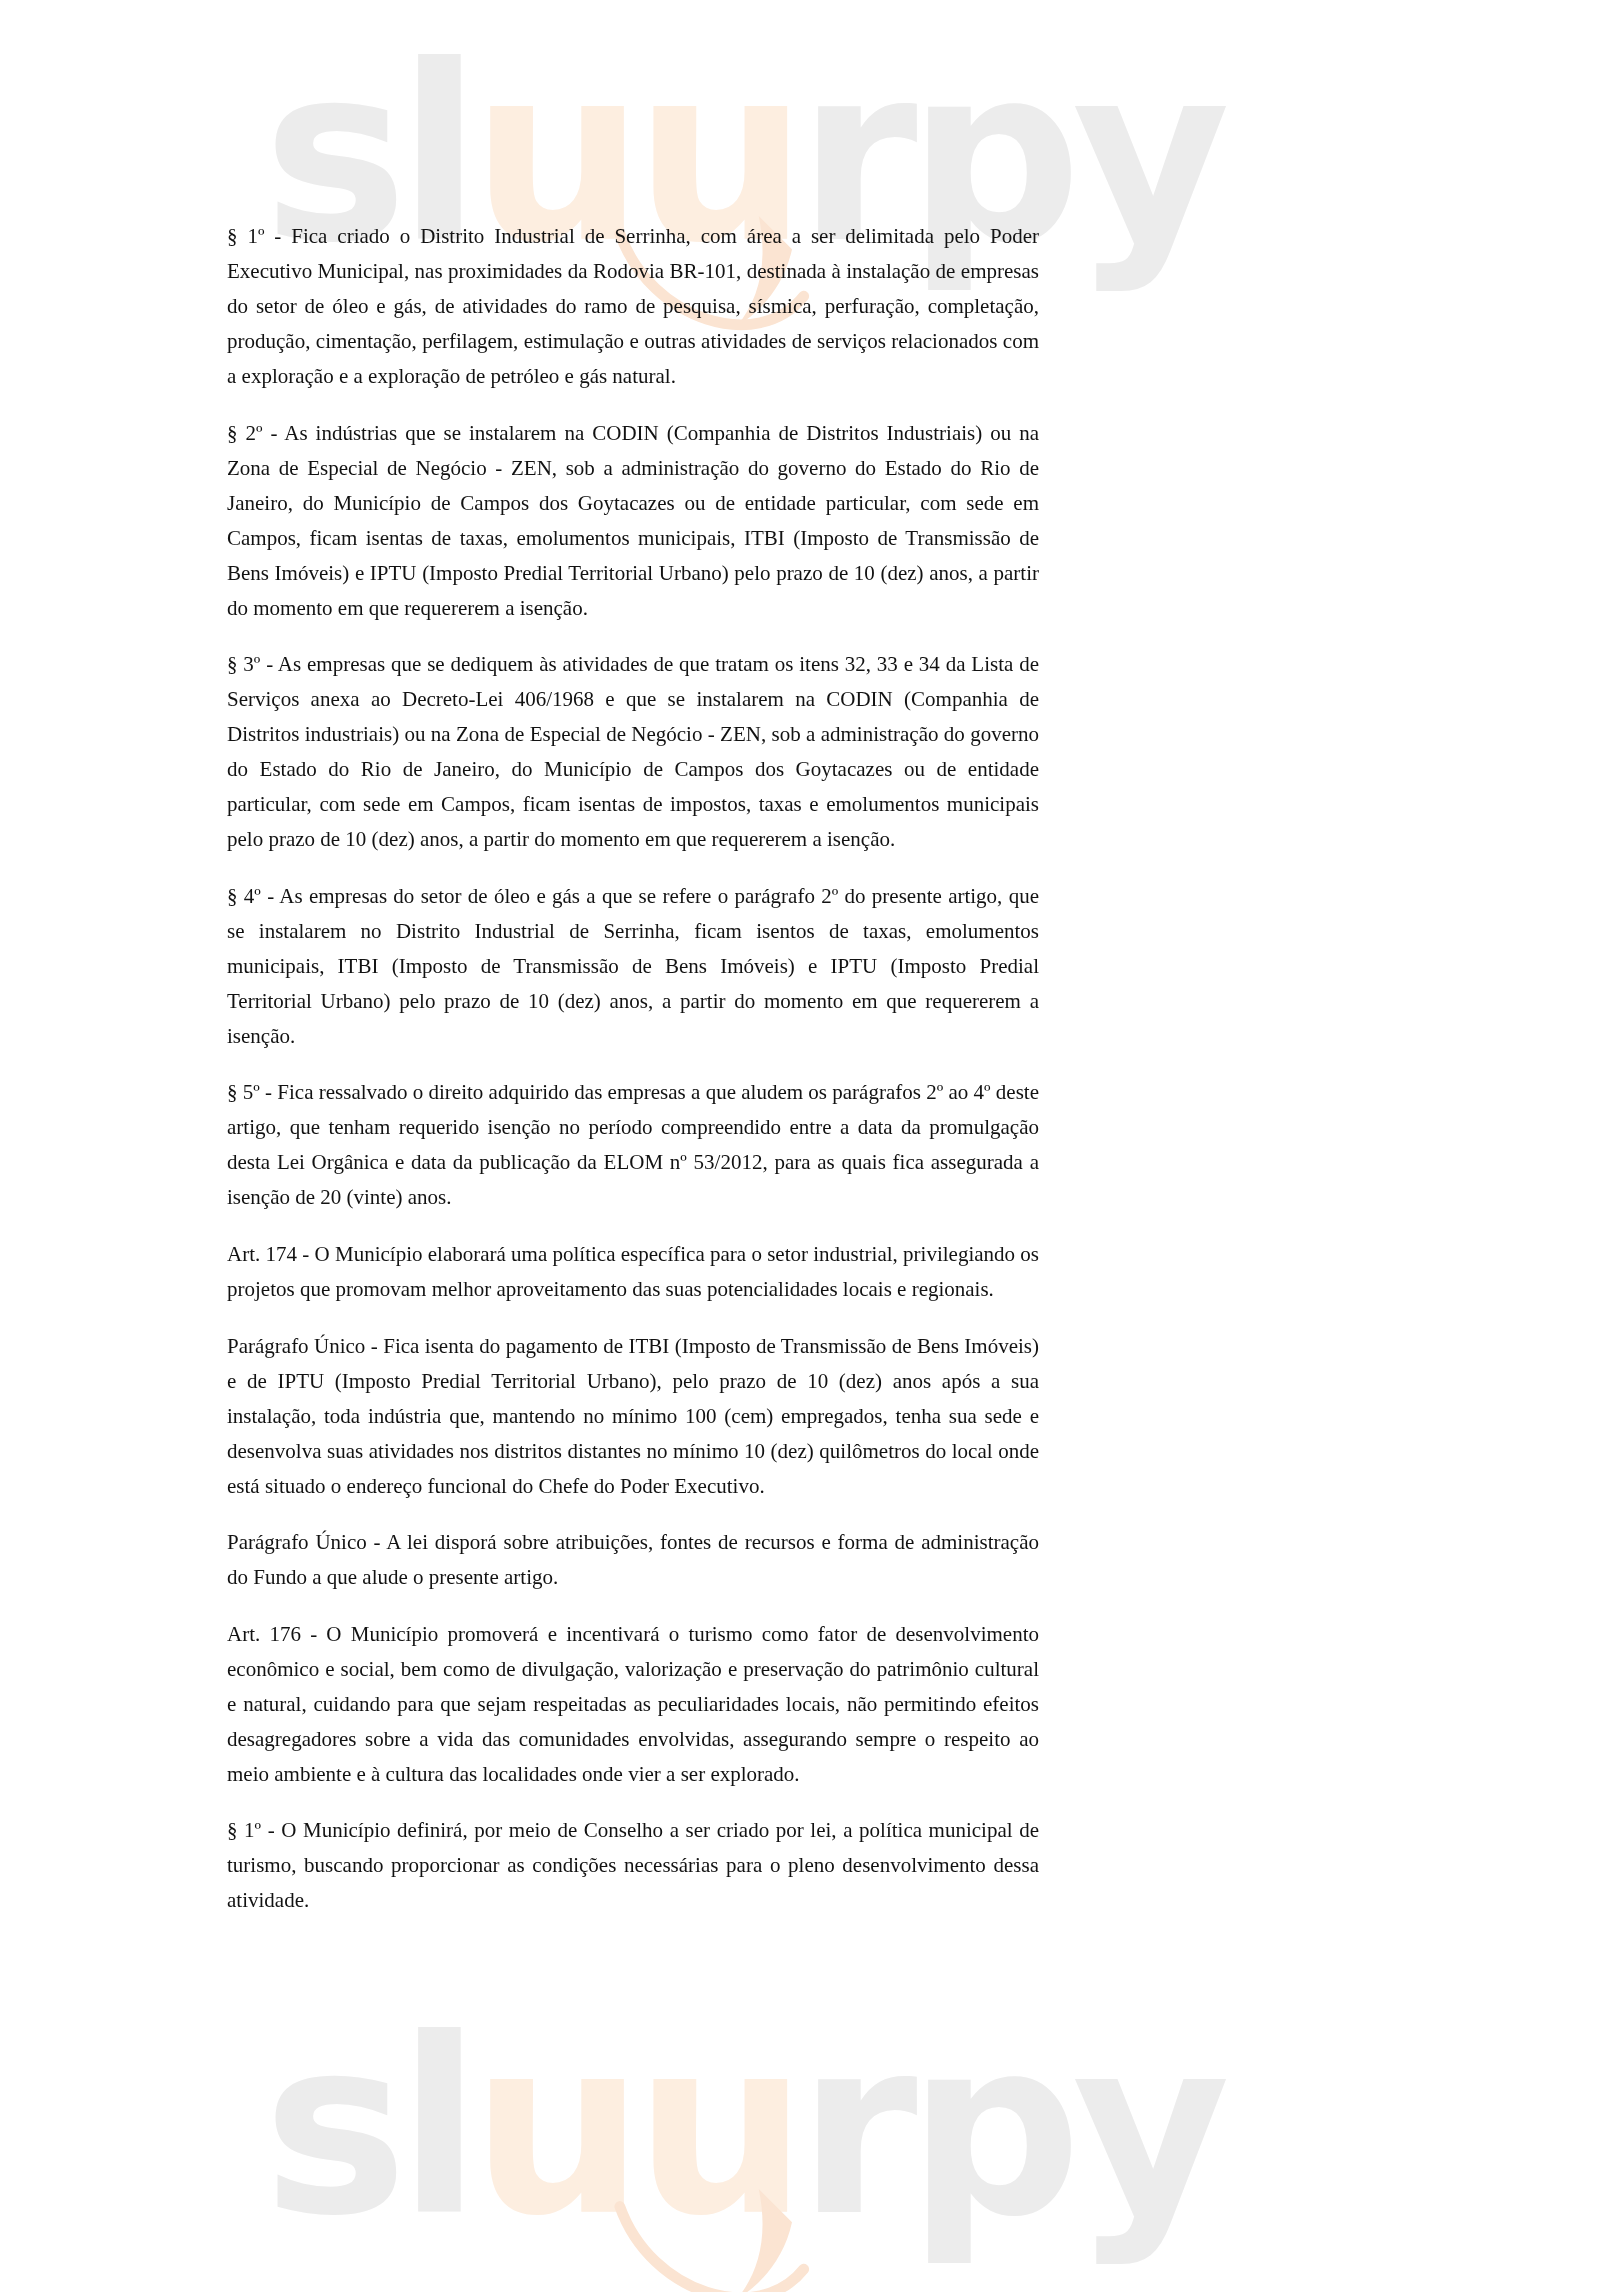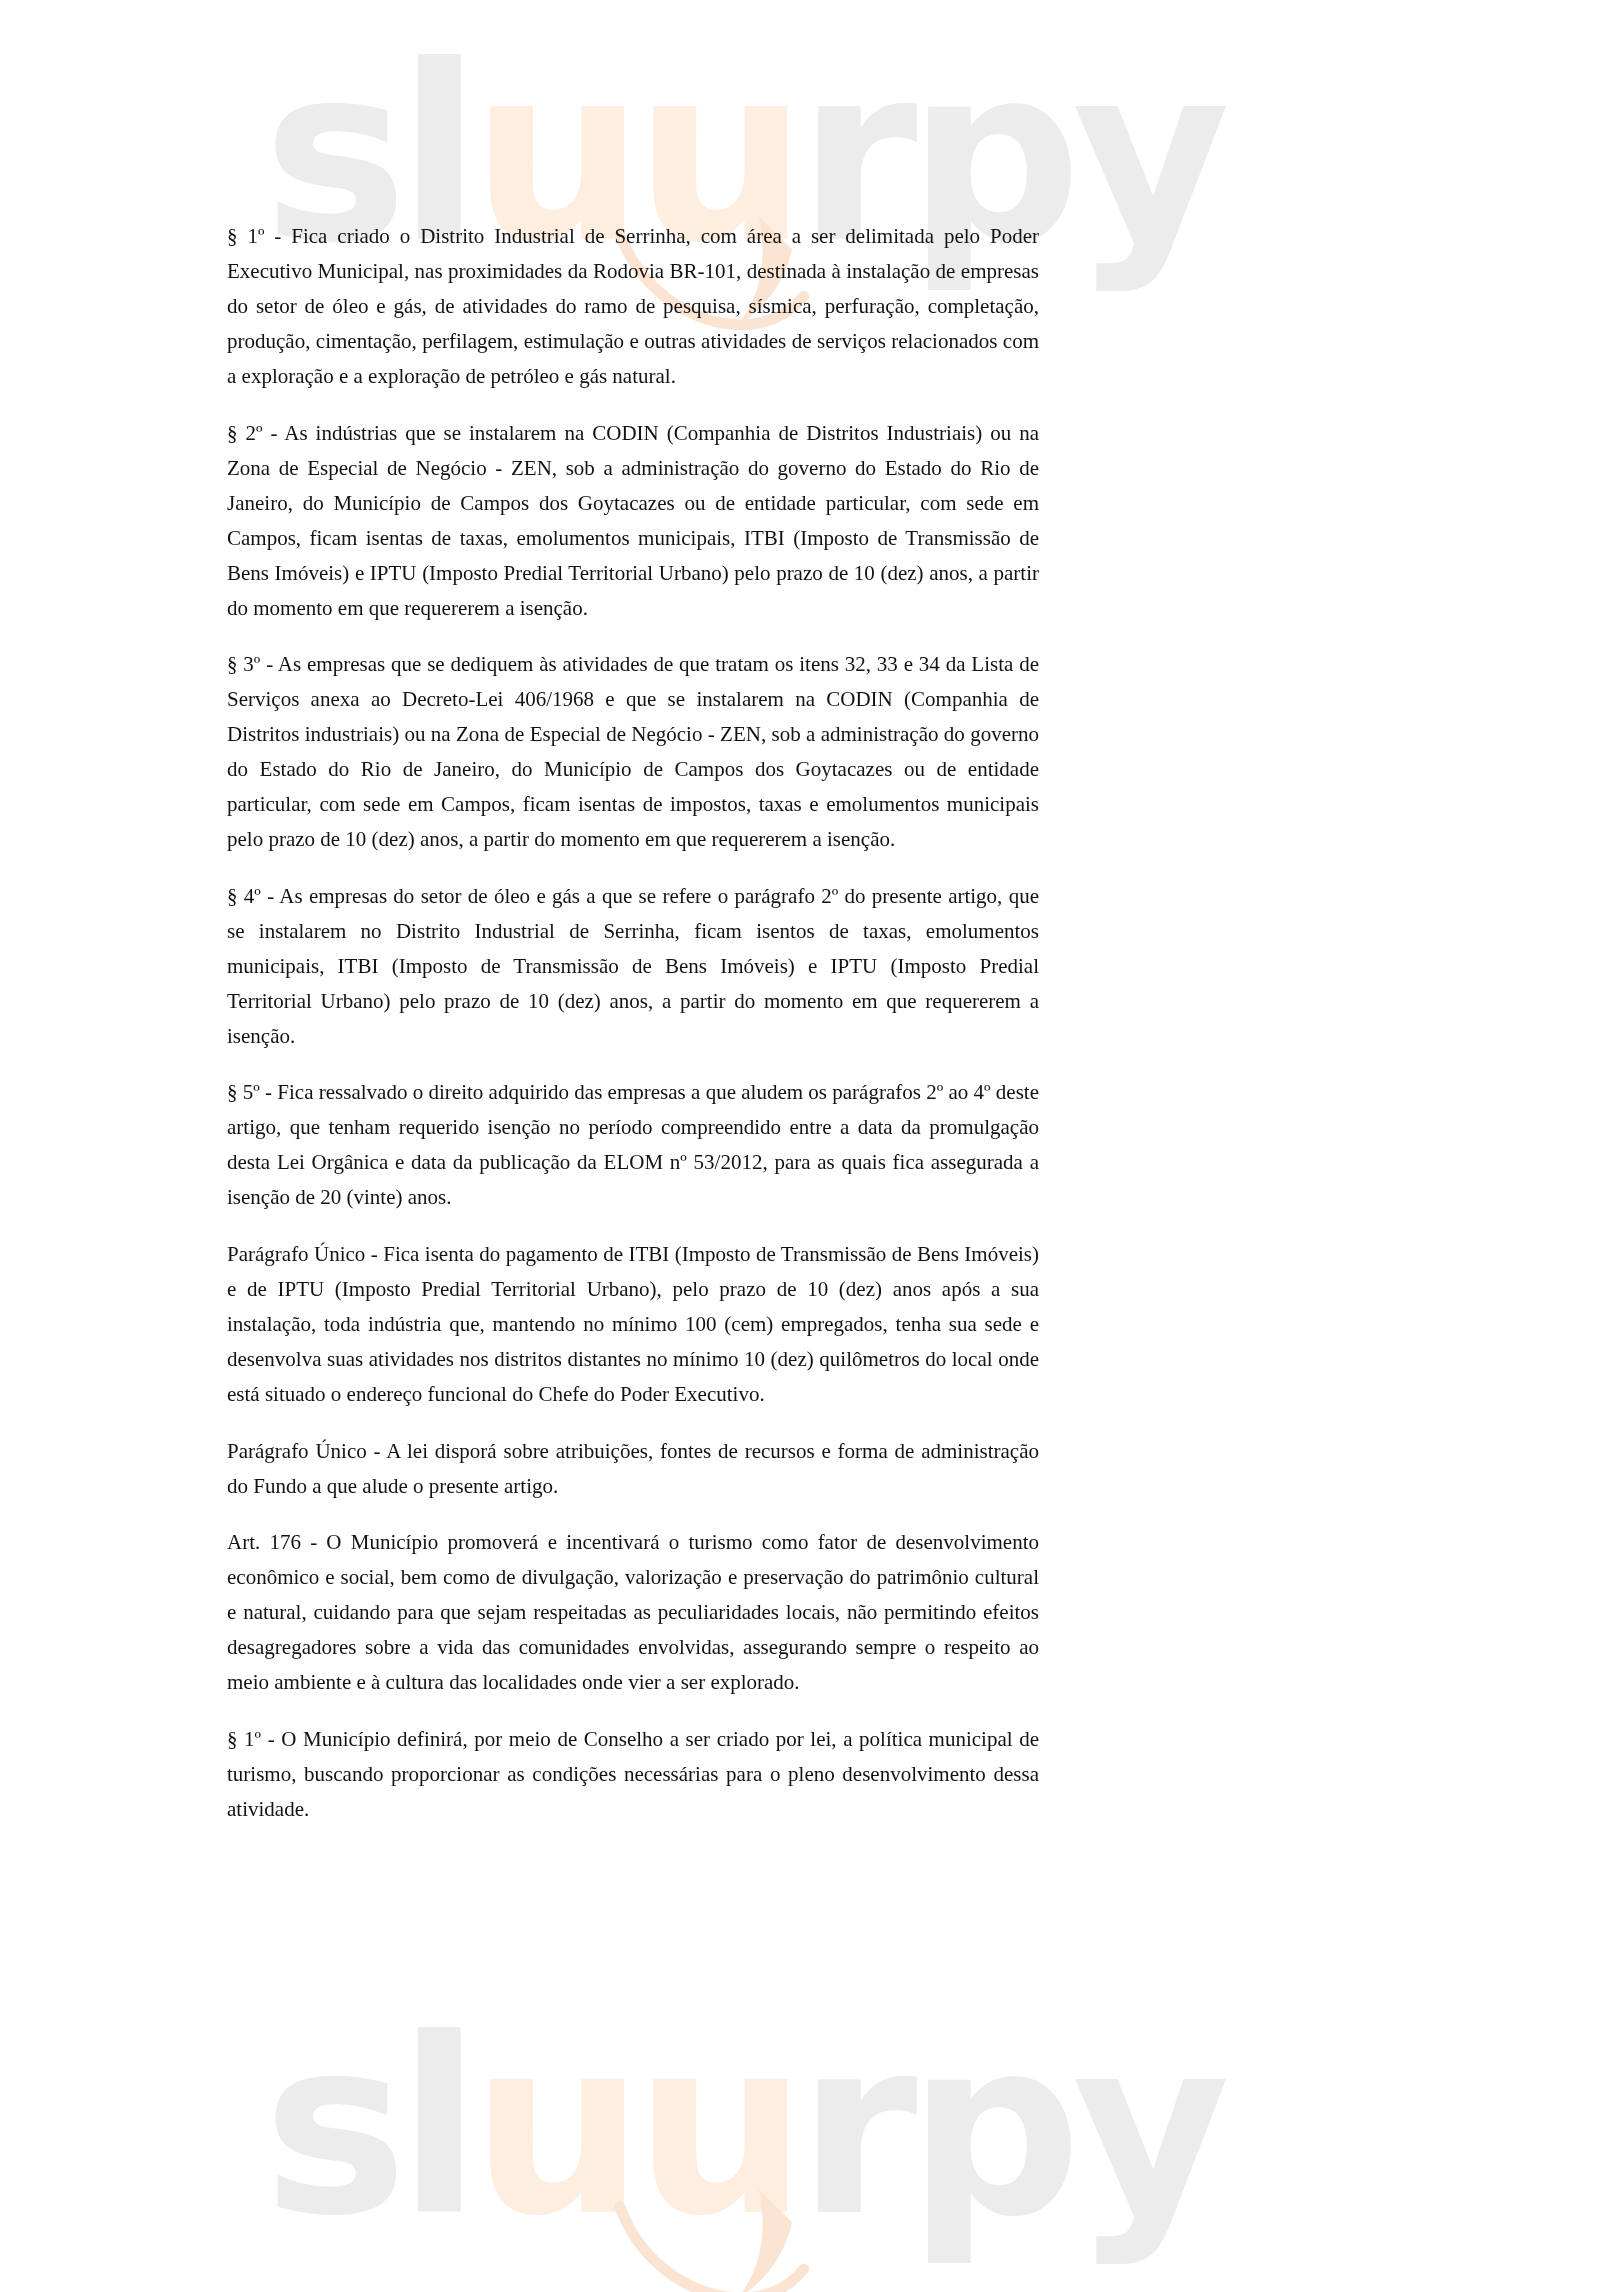--- a/index.html
+++ b/index.html
@@ -100,20 +100,21 @@
       </svg>
     </div>
   </div>
 
   <div class="doc-body">
     <p class="para">§ 1º - Fica criado o Distrito Industrial de Serrinha, com área a ser delimitada pelo Poder Executivo Municipal, nas proximidades da Rodovia BR-101, destinada à instalação de empresas do setor de óleo e gás, de atividades do ramo de pesquisa, sísmica, perfuração, completação, produção, cimentação, perfilagem, estimulação e outras atividades de serviços relacionados com a exploração e a exploração de petróleo e gás natural.</p>
     <p class="para">§ 2º - As indústrias que se instalarem na CODIN (Companhia de Distritos Industriais) ou na Zona de Especial de Negócio - ZEN, sob a administração do governo do Estado do Rio de Janeiro, do Município de Campos dos Goytacazes ou de entidade particular, com sede em Campos, ficam isentas de taxas, emolumentos municipais, ITBI (Imposto de Transmissão de Bens Imóveis) e IPTU (Imposto Predial Territorial Urbano) pelo prazo de 10 (dez) anos, a partir do momento em que requererem a isenção.</p>
     <p class="para">§ 3º - As empresas que se dediquem às atividades de que tratam os itens 32, 33 e 34 da Lista de Serviços anexa ao Decreto-Lei 406/1968 e que se instalarem na CODIN (Companhia de Distritos industriais) ou na Zona de Especial de Negócio - ZEN, sob a administração do governo do Estado do Rio de Janeiro, do Município de Campos dos Goytacazes ou de entidade particular, com sede em Campos, ficam isentas de impostos, taxas e emolumentos municipais pelo prazo de 10 (dez) anos, a partir do momento em que requererem a isenção.</p>
     <p class="para">§ 4º - As empresas do setor de óleo e gás a que se refere o parágrafo 2º do presente artigo, que se instalarem no Distrito Industrial de Serrinha, ficam isentos de taxas, emolumentos municipais, ITBI (Imposto de Transmissão de Bens Imóveis) e IPTU (Imposto Predial Territorial Urbano) pelo prazo de 10 (dez) anos, a partir do momento em que requererem a isenção.</p>
     <p class="para">§ 5º - Fica ressalvado o direito adquirido das empresas a que aludem os parágrafos 2º ao 4º deste artigo, que tenham requerido isenção no período compreendido entre a data da promulgação desta Lei Orgânica e data da publicação da ELOM nº 53/2012, para as quais fica assegurada a isenção de 20 (vinte) anos.</p>
+    <p class="para">Art. 174 - O Município elaborará uma política específica para o setor industrial, privilegiando os projetos que promovam melhor aproveitamento das suas potencialidades locais e regionais.</p>
     <p class="para">Parágrafo Único - Fica isenta do pagamento de ITBI (Imposto de Transmissão de Bens Imóveis) e de IPTU (Imposto Predial Territorial Urbano), pelo prazo de 10 (dez) anos após a sua instalação, toda indústria que, mantendo no mínimo 100 (cem) empregados, tenha sua sede e desenvolva suas atividades nos distritos distantes no mínimo 10 (dez) quilômetros do local onde está situado o endereço funcional do Chefe do Poder Executivo.</p>
     <p class="para">Parágrafo Único - A lei disporá sobre atribuições, fontes de recursos e forma de administração do Fundo a que alude o presente artigo.</p>
     <p class="para">Art. 176 - O Município promoverá e incentivará o turismo como fator de desenvolvimento econômico e social, bem como de divulgação, valorização e preservação do patrimônio cultural e natural, cuidando para que sejam respeitadas as peculiaridades locais, não permitindo efeitos desagregadores sobre a vida das comunidades envolvidas, assegurando sempre o respeito ao meio ambiente e à cultura das localidades onde vier a ser explorado.</p>
     <p class="para">§ 1º - O Município definirá, por meio de Conselho a ser criado por lei, a política municipal de turismo, buscando proporcionar as condições necessárias para o pleno desenvolvimento dessa atividade.</p>
   </div>
 
 </div>
 
 
 </body></html>

